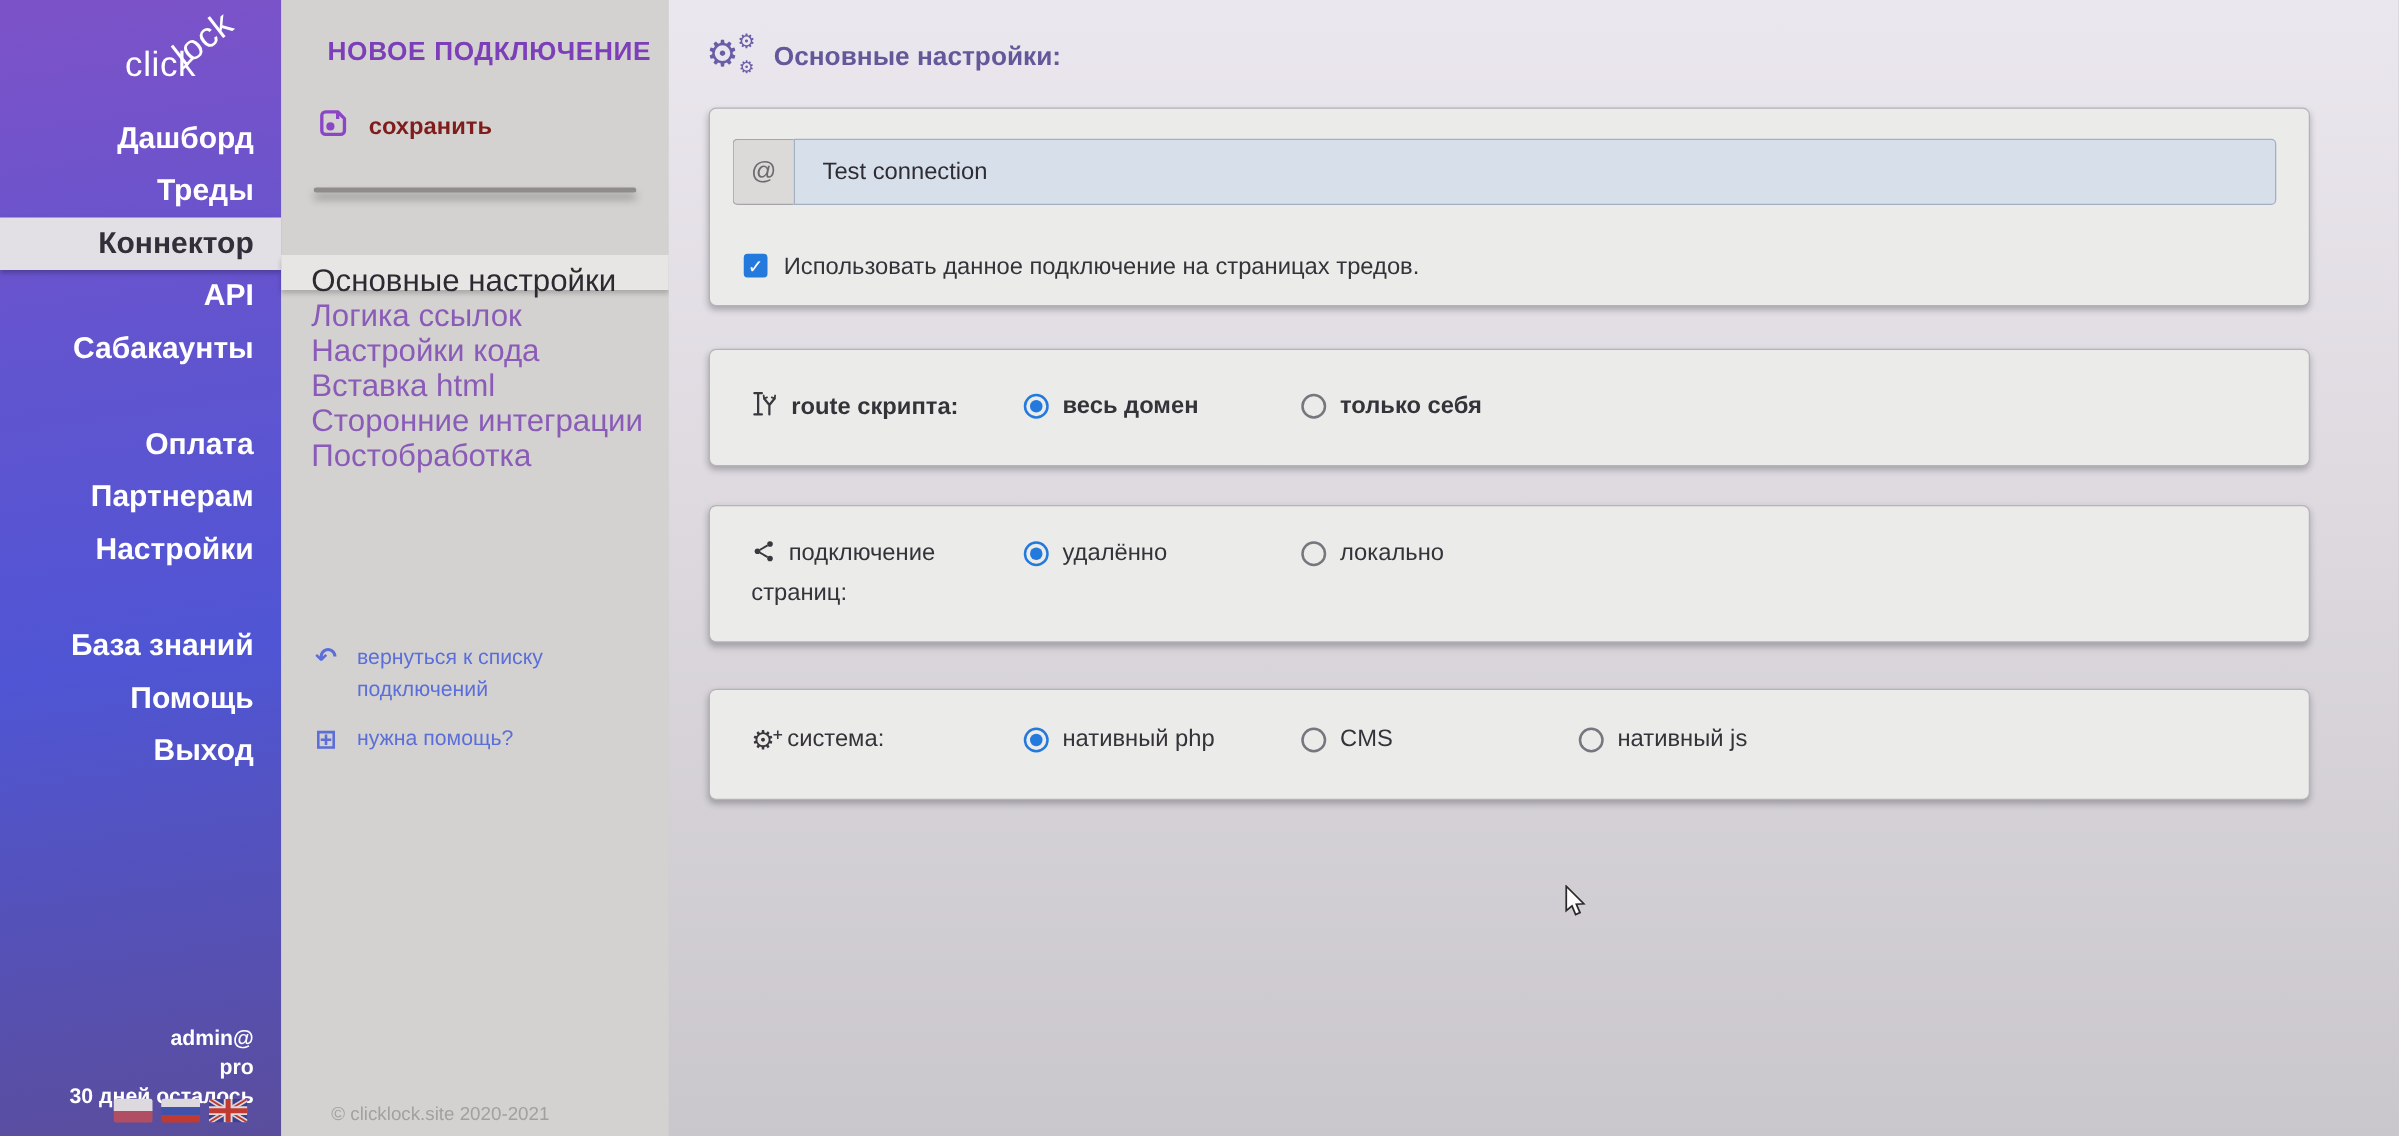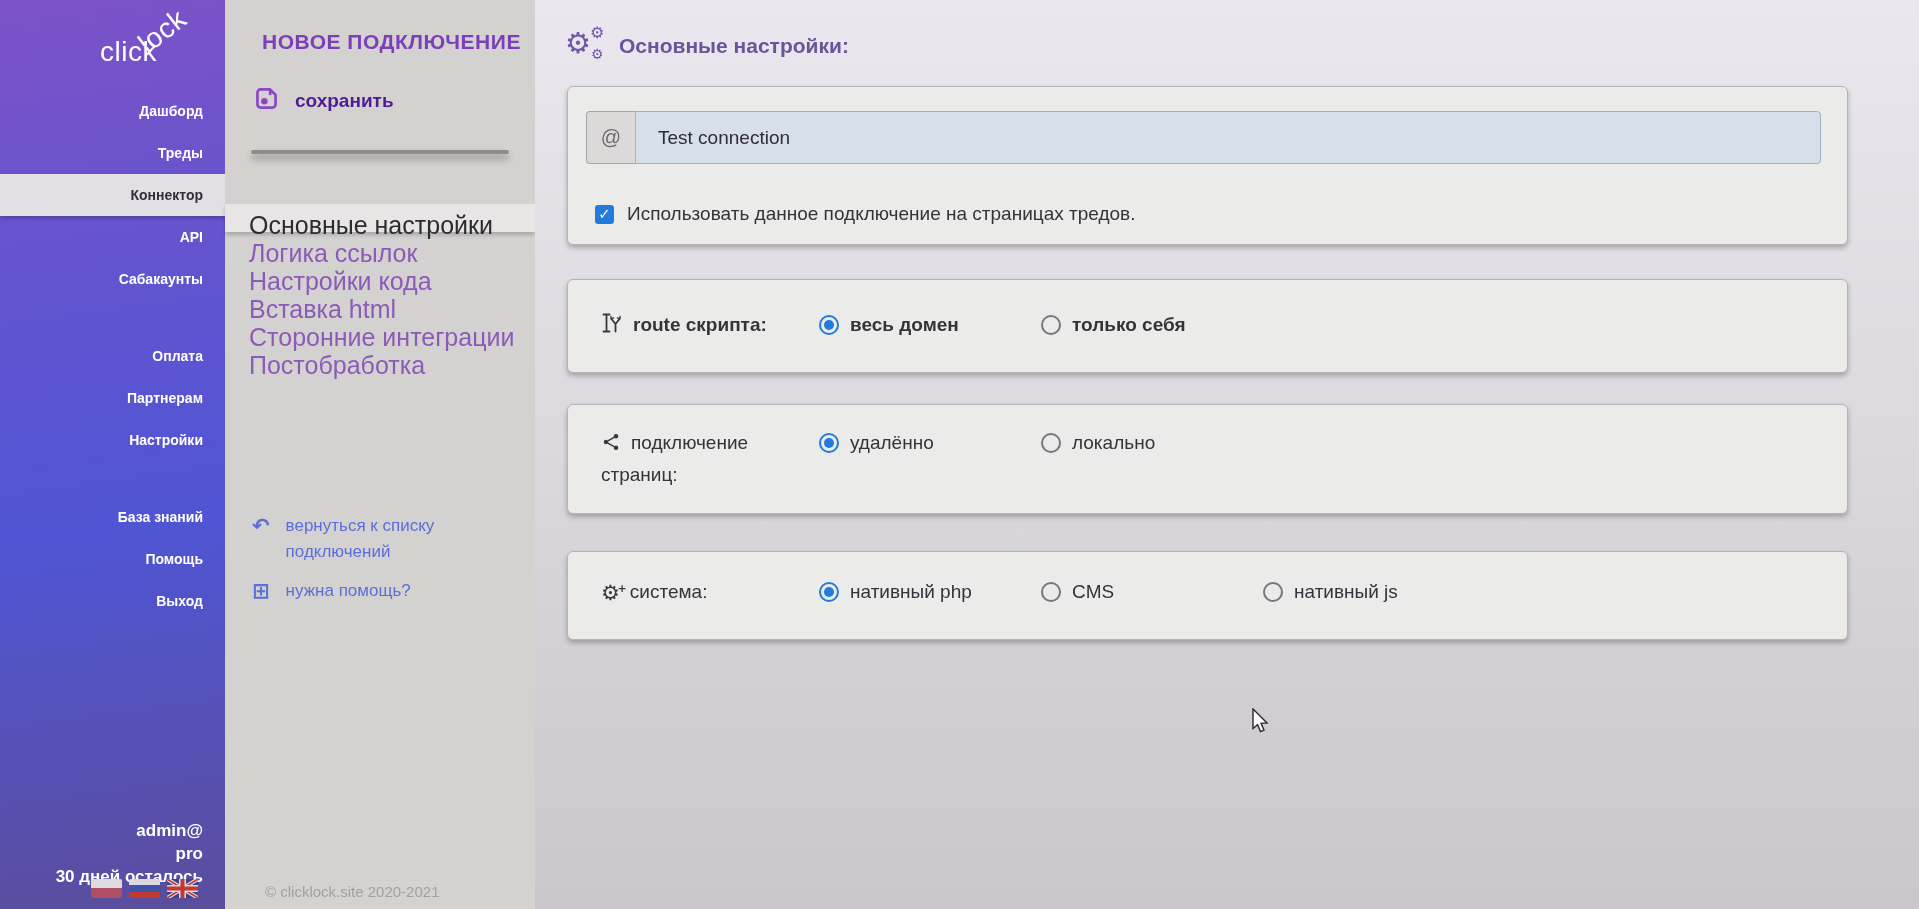--- a/index.html
+++ b/index.html
@@ -8,36 +8,36 @@
 
   
   .sidebar { position:absolute; left:0; top:0; width:225px; height:909px;
     background:linear-gradient(172deg,#7d52c8 0%, #6354cf 30%, #4f55d4 58%, #5a4d9c 100%); }
   .logo { position:absolute; top:12px; left:100px; width:120px; height:62px; color:#ffffff; cursor:pointer; }
   .logo .click { position:absolute; left:0; top:24px; font-size:28px; letter-spacing:0.5px; }
   .logo .lock  { position:absolute; left:52px; top:16px; font-size:28px; letter-spacing:0.5px;
                  transform:rotate(-38deg); transform-origin:left bottom; display:inline-block; }
   .nav { position:absolute; top:90px; left:0; right:0; }
   .nav-item { height:42px; line-height:42px; text-align:right; padding-right:22px;
-    color:#ffffff; font-size:14px; font-weight:700; cursor:pointer;padding-left:25px; }
+    color:#ffffff; font-size:24px; font-weight:700; cursor:pointer;padding-left:25px; }
   .nav-item.selected { background:#e3e0e5; color:#332f3a; box-shadow:0 2px 4px rgba(0,0,0,0.25); }
   .nav-gap { height:35px; }
   .user-info { position:absolute; right:22px; top:819px; text-align:right; color:#ffffff;
     font-size:17px; font-weight:700; line-height:23px; }
   .flags { position:absolute; right:27px; bottom:11px; display:flex; gap:7px; }
   .flag { width:31px; height:19px; border-radius:2px; overflow:hidden; cursor:pointer; }
   .flag-pl { background:linear-gradient(#ded9de 0 50%, #b04f63 50% 100%); }
   .flag-ru { background:linear-gradient(#ddd8dd 0 34%, #3f51a8 34% 67%, #c03a31 67% 100%); }
 
   
   .submenu { position:absolute; left:225px; top:0; width:310px; height:909px; background:#d4d2d0; }
   .submenu-title { position:absolute; top:30px; left:26px; font-size:21px; font-weight:700;
     color:#7c3eb9; letter-spacing:0.5px;margin-left:11px; }
   .save-btn { position:absolute; top:84px; left:27px; display:flex; align-items:center; gap:14px;
-    color:#4c1d95; font-size:19px; font-weight:700; cursor:pointer; background:none; border:none;
+    color:#7f1d1d; font-size:19px; font-weight:700; cursor:pointer; background:none; border:none;
     font-family:inherit; }
   .divider { position:absolute; top:150px; left:26px; width:258px; height:4px; background:#8f8c8b;
     border-radius:2px; box-shadow:0 5px 7px rgba(0,0,0,0.35); }
   .smenu { position:absolute; top:204px; left:0; right:0; }
   .smenu-item { height:28px; line-height:42px; padding-left:24px; font-size:25px; color:#8a5cb8; cursor:pointer; }
   .smenu-item.selected { background:#e8e6e4; color:#2d2b32; box-shadow:0 3px 4px rgba(0,0,0,0.2); }
   .links { position:absolute; top:513px; left:27px; width:250px; }
   .link-row { display:flex; gap:16px; color:#5b6ed9; font-size:17px; margin-bottom:13px;
     cursor:pointer; line-height:26px; }
   .link-icon { font-family:"DejaVu Sans", sans-serif; font-size:21px; line-height:26px; font-weight:700; }
@@ -61,21 +61,21 @@
   .card3 { top:404px; height:110px; }
   .card4 { top:551px; height:89px; }
 
   .input-row { position:absolute; top:24px; left:18px; right:26px; height:53px; display:flex; }
   .at-box { width:49px; background:#dcdad8; border:1px solid #a6a4aa; border-right:none;
     border-radius:4px 0 0 4px; display:flex; align-items:center; justify-content:center;
     font-size:20px; color:#6d6b71; }
   .name-input { flex:1; background:#d7e0ea; border:1px solid #a2b0c2; border-radius:0 4px 4px 0;
     font-size:19px; color:#2f2d33; padding:0 22px; font-family:inherit; outline:none; }
 
-  .checkbox-row { position:absolute; top:116px; left:27px; display:flex; align-items:center;
+  .checkbox-row { position:absolute; top:116px; left:27px; display:flex; 
     gap:13px; cursor:pointer; }
   .checkbox { width:19px; height:19px; background:#2479dd; border-radius:3px; color:#ffffff;
     display:flex; align-items:center; justify-content:center; }
   .checkbox::after { content:"✓"; font-size:15px; font-weight:700; font-family:"DejaVu Sans", sans-serif; }
   .checkbox-label { font-size:19px; color:#35333a; }
 
   .setting-row { display:flex; align-items:flex-start; padding-left:33px; }
   .card2 .setting-row { padding-top:31px;font-weight:bold; }
   .card3 .setting-row { padding-top:24px; }
   .card4 .setting-row { padding-top:26px; }

